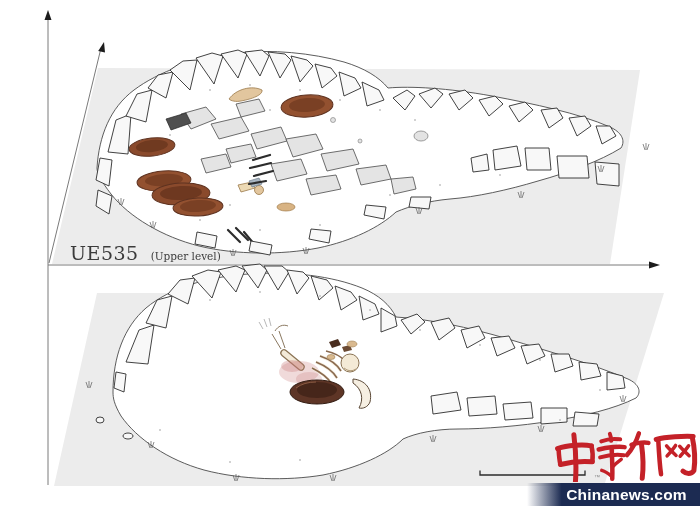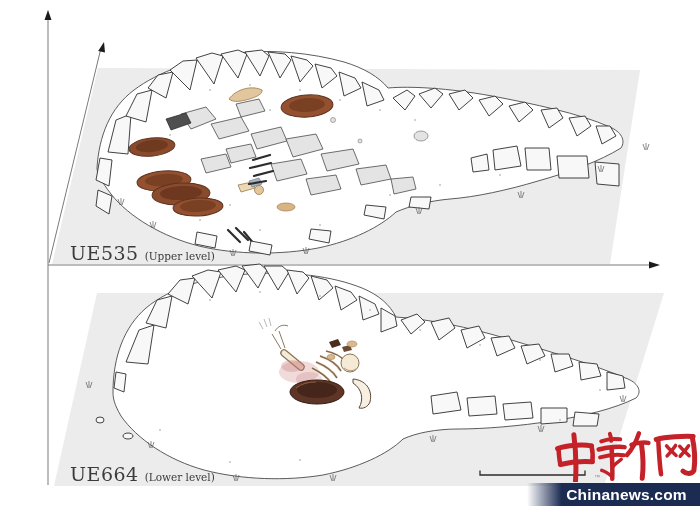--- a/index.html
+++ b/index.html
@@ -17,21 +17,21 @@
   .dish-o{stroke-width:1;}
   .stick{stroke:#2c2c2c;stroke-width:2.2;stroke-linecap:round;}
   .tuft path{stroke:#5a5a5a;stroke-width:.7;fill:none;}
   .dots circle{fill:#999;}
   .sketch{fill:none;stroke:#8a7860;stroke-width:1;}
   .hatch{fill:none;stroke:#9a9a9a;stroke-width:.7;}
   
   .panel-label{position:absolute;font-family:"DejaVu Serif","Liberation Serif",serif;
                color:#3b3b3b;white-space:nowrap;}
   .panel-label .code{font-size:19px;letter-spacing:.5px;}
-  .panel-label .lvl{font-size:10.5px;margin-left:6px;}
+  .panel-label .lvl{font-size:10.5px;margin-left:12px;}
   
   .logo{position:absolute;left:554px;top:428px;width:146px;height:78px;}
   .logo .glyphs{position:absolute;left:0;top:0;}
   .logo .glyphs path{fill:none;stroke:#c42128;stroke-linecap:round;stroke-linejoin:round;}
   .logo .tm{position:absolute;left:40px;top:46px;font-size:6px;color:#8a8a8a;}
   .banner{position:absolute;left:527px;top:483px;width:173px;height:39px;
           background:linear-gradient(90deg, rgba(28,43,82,0) 0%, rgba(28,43,82,1) 20%);
           color:#ffffff;font-weight:bold;font-size:15.5px;line-height:23px;
           text-align:center;padding-left:26px;box-sizing:border-box;
           font-family:"Liberation Sans",sans-serif;letter-spacing:.2px;}
@@ -288,23 +288,20 @@
         <use href="#tuft" x="88" y="388"></use>
       </g>
     </g>
 
     <path d="M480,470.5 L480,475 L585,475 L585,470.5" fill="none" stroke="#2b2b2b" stroke-width="1.3"></path>
   </svg>
 
   <div class="panel-label" style="left:70px;top:242px;">
     <span class="code">UE535</span><span class="lvl">(Upper level)</span>
   </div>
-  <div class="panel-label" style="left:70px;top:463px;">
-    <span class="code">UE664</span><span class="lvl">(Lower level)</span>
-  </div>
 
   <div class="logo">
     <span class="sr">中新网</span>
     <svg class="glyphs" width="146" height="54" viewBox="0 0 146 54">
       <g transform="rotate(-3 73 27)">
 
         <path d="M21,4 C22,18 22,36 20,52" stroke-width="5"></path>
         <path d="M4,17 C14,14 30,14 38,16" stroke-width="5"></path>
         <path d="M5,17 C5,23 5,28 6,33" stroke-width="4.5"></path>
         <path d="M38,16 C39,22 39,27 38,32" stroke-width="4.5"></path>

